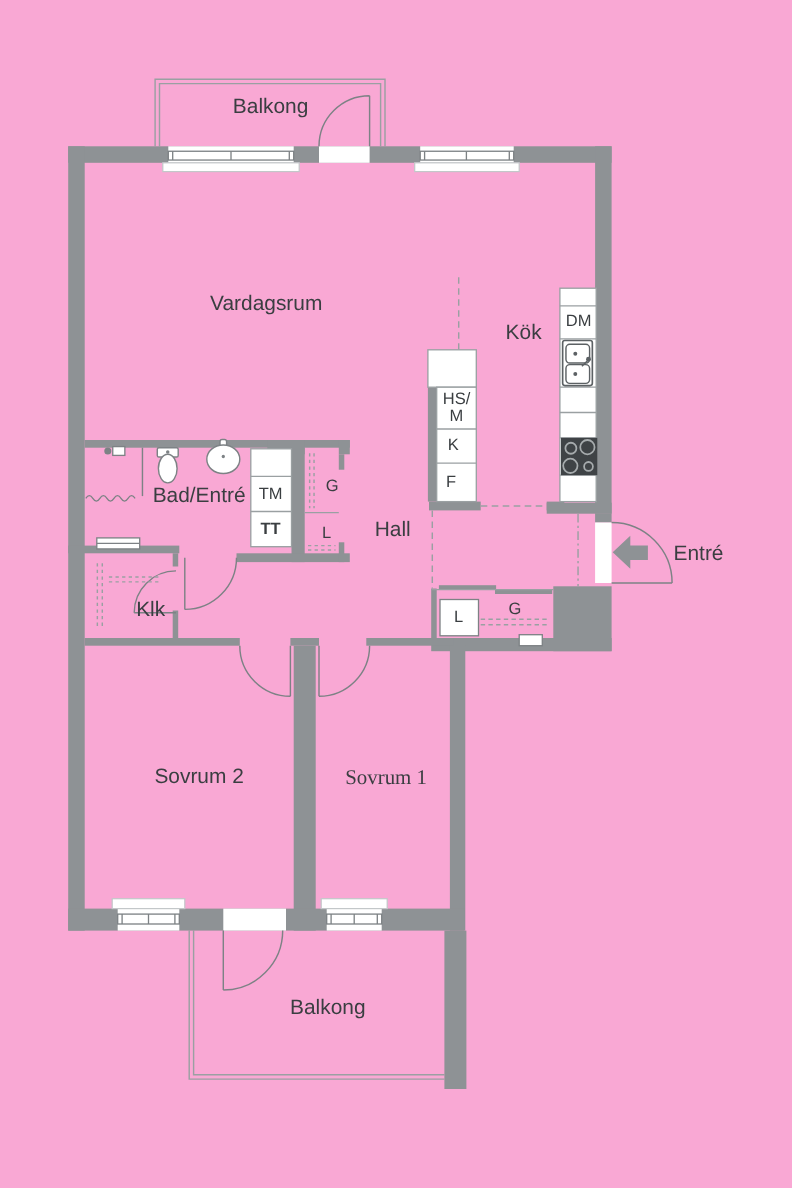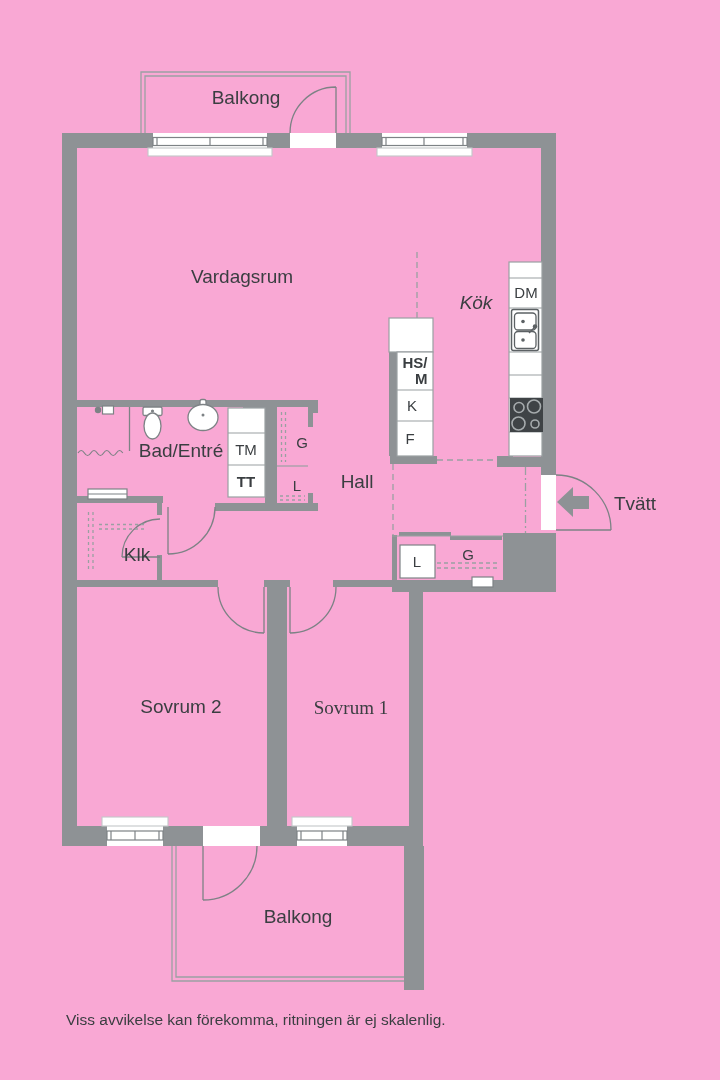--- a/index.html
+++ b/index.html
@@ -3,21 +3,21 @@
 <meta charset="utf-8">
 <style>
   html,body{margin:0;padding:0;background:#ffffff;}
   .plan{position:relative;width:720px;height:1080px;background:#f9a8d4;overflow:hidden;
         font-family:"Liberation Sans",sans-serif;}
   .plan svg{position:absolute;left:0;top:0;}
   .lbl{position:absolute;transform:translate(-50%,-50%);color:#3a3e41;white-space:nowrap;
        font-family:"Liberation Sans",sans-serif;}
   .room{font-size:19px;}
   .small{font-size:15px;}
-  .stack{text-align:right;line-height:16px;font-weight:bold;}
+  .stack{text-align:center;line-height:16px;}
   .disclaimer{position:absolute;left:66px;top:1011px;font-size:15.5px;color:#3a3e41;
        font-family:"Liberation Sans",sans-serif;}
 </style>
 </head>
 <body>
 
 <div class="plan">
 
 <svg width="720" height="1080" viewBox="0 0 720 1080">
 
@@ -176,35 +176,34 @@
     <rect x="472" y="577" width="21" height="10" fill="#ffffff" stroke="#7d8285" stroke-width="1.2"></rect>
   </g>
 
   <g>
     <polygon points="557,502 573,487 573,496 589,496 589,509 573,509 573,517" fill="#8e9295"></polygon>
   </g>
 </svg>
 
   <div class="lbl room" style="left:246px;top:98px;">Balkong</div>
   <div class="lbl room" style="left:242px;top:277px;">Vardagsrum</div>
-  <div class="lbl room" style="left:476px;top:303px;font-style:italic;">Kök</div>
+  <div class="lbl room" style="left:476px;top:303px;">Kök</div>
   <div class="lbl room" style="left:181px;top:451px;">Bad/Entré</div>
   <div class="lbl room" style="left:357px;top:482px;">Hall</div>
   <div class="lbl room" style="left:137px;top:555px;">Klk</div>
-  <div class="lbl room" style="left:635px;top:504px;">Tvätt</div>
+  <div class="lbl room" style="left:635px;top:504px;">Entré</div>
   <div class="lbl room" style="left:181px;top:707px;">Sovrum 2</div>
   <div class="lbl room" style="left:351px;top:708px;font-family:Liberation Serif, serif;">Sovrum 1</div>
   <div class="lbl room" style="left:298px;top:917px;">Balkong</div>
 
   <div class="lbl small" style="left:526px;top:292px;">DM</div>
   <div class="lbl small stack" style="left:415px;top:371px;"><span>HS/</span><br><span>M</span></div>
   <div class="lbl small" style="left:412px;top:405px;">K</div>
   <div class="lbl small" style="left:410px;top:438px;">F</div>
   <div class="lbl small" style="left:246px;top:449px;">TM</div>
   <div class="lbl small" style="left:246px;top:481px;font-weight:bold;">TT</div>
   <div class="lbl small" style="left:302px;top:442px;">G</div>
   <div class="lbl small" style="left:297px;top:485px;">L</div>
   <div class="lbl small" style="left:417px;top:561px;">L</div>
   <div class="lbl small" style="left:468px;top:554px;">G</div>
 
-  <div class="disclaimer">Viss avvikelse kan förekomma, ritningen är ej skalenlig.</div>
 
 </div>
 
 </body></html>

